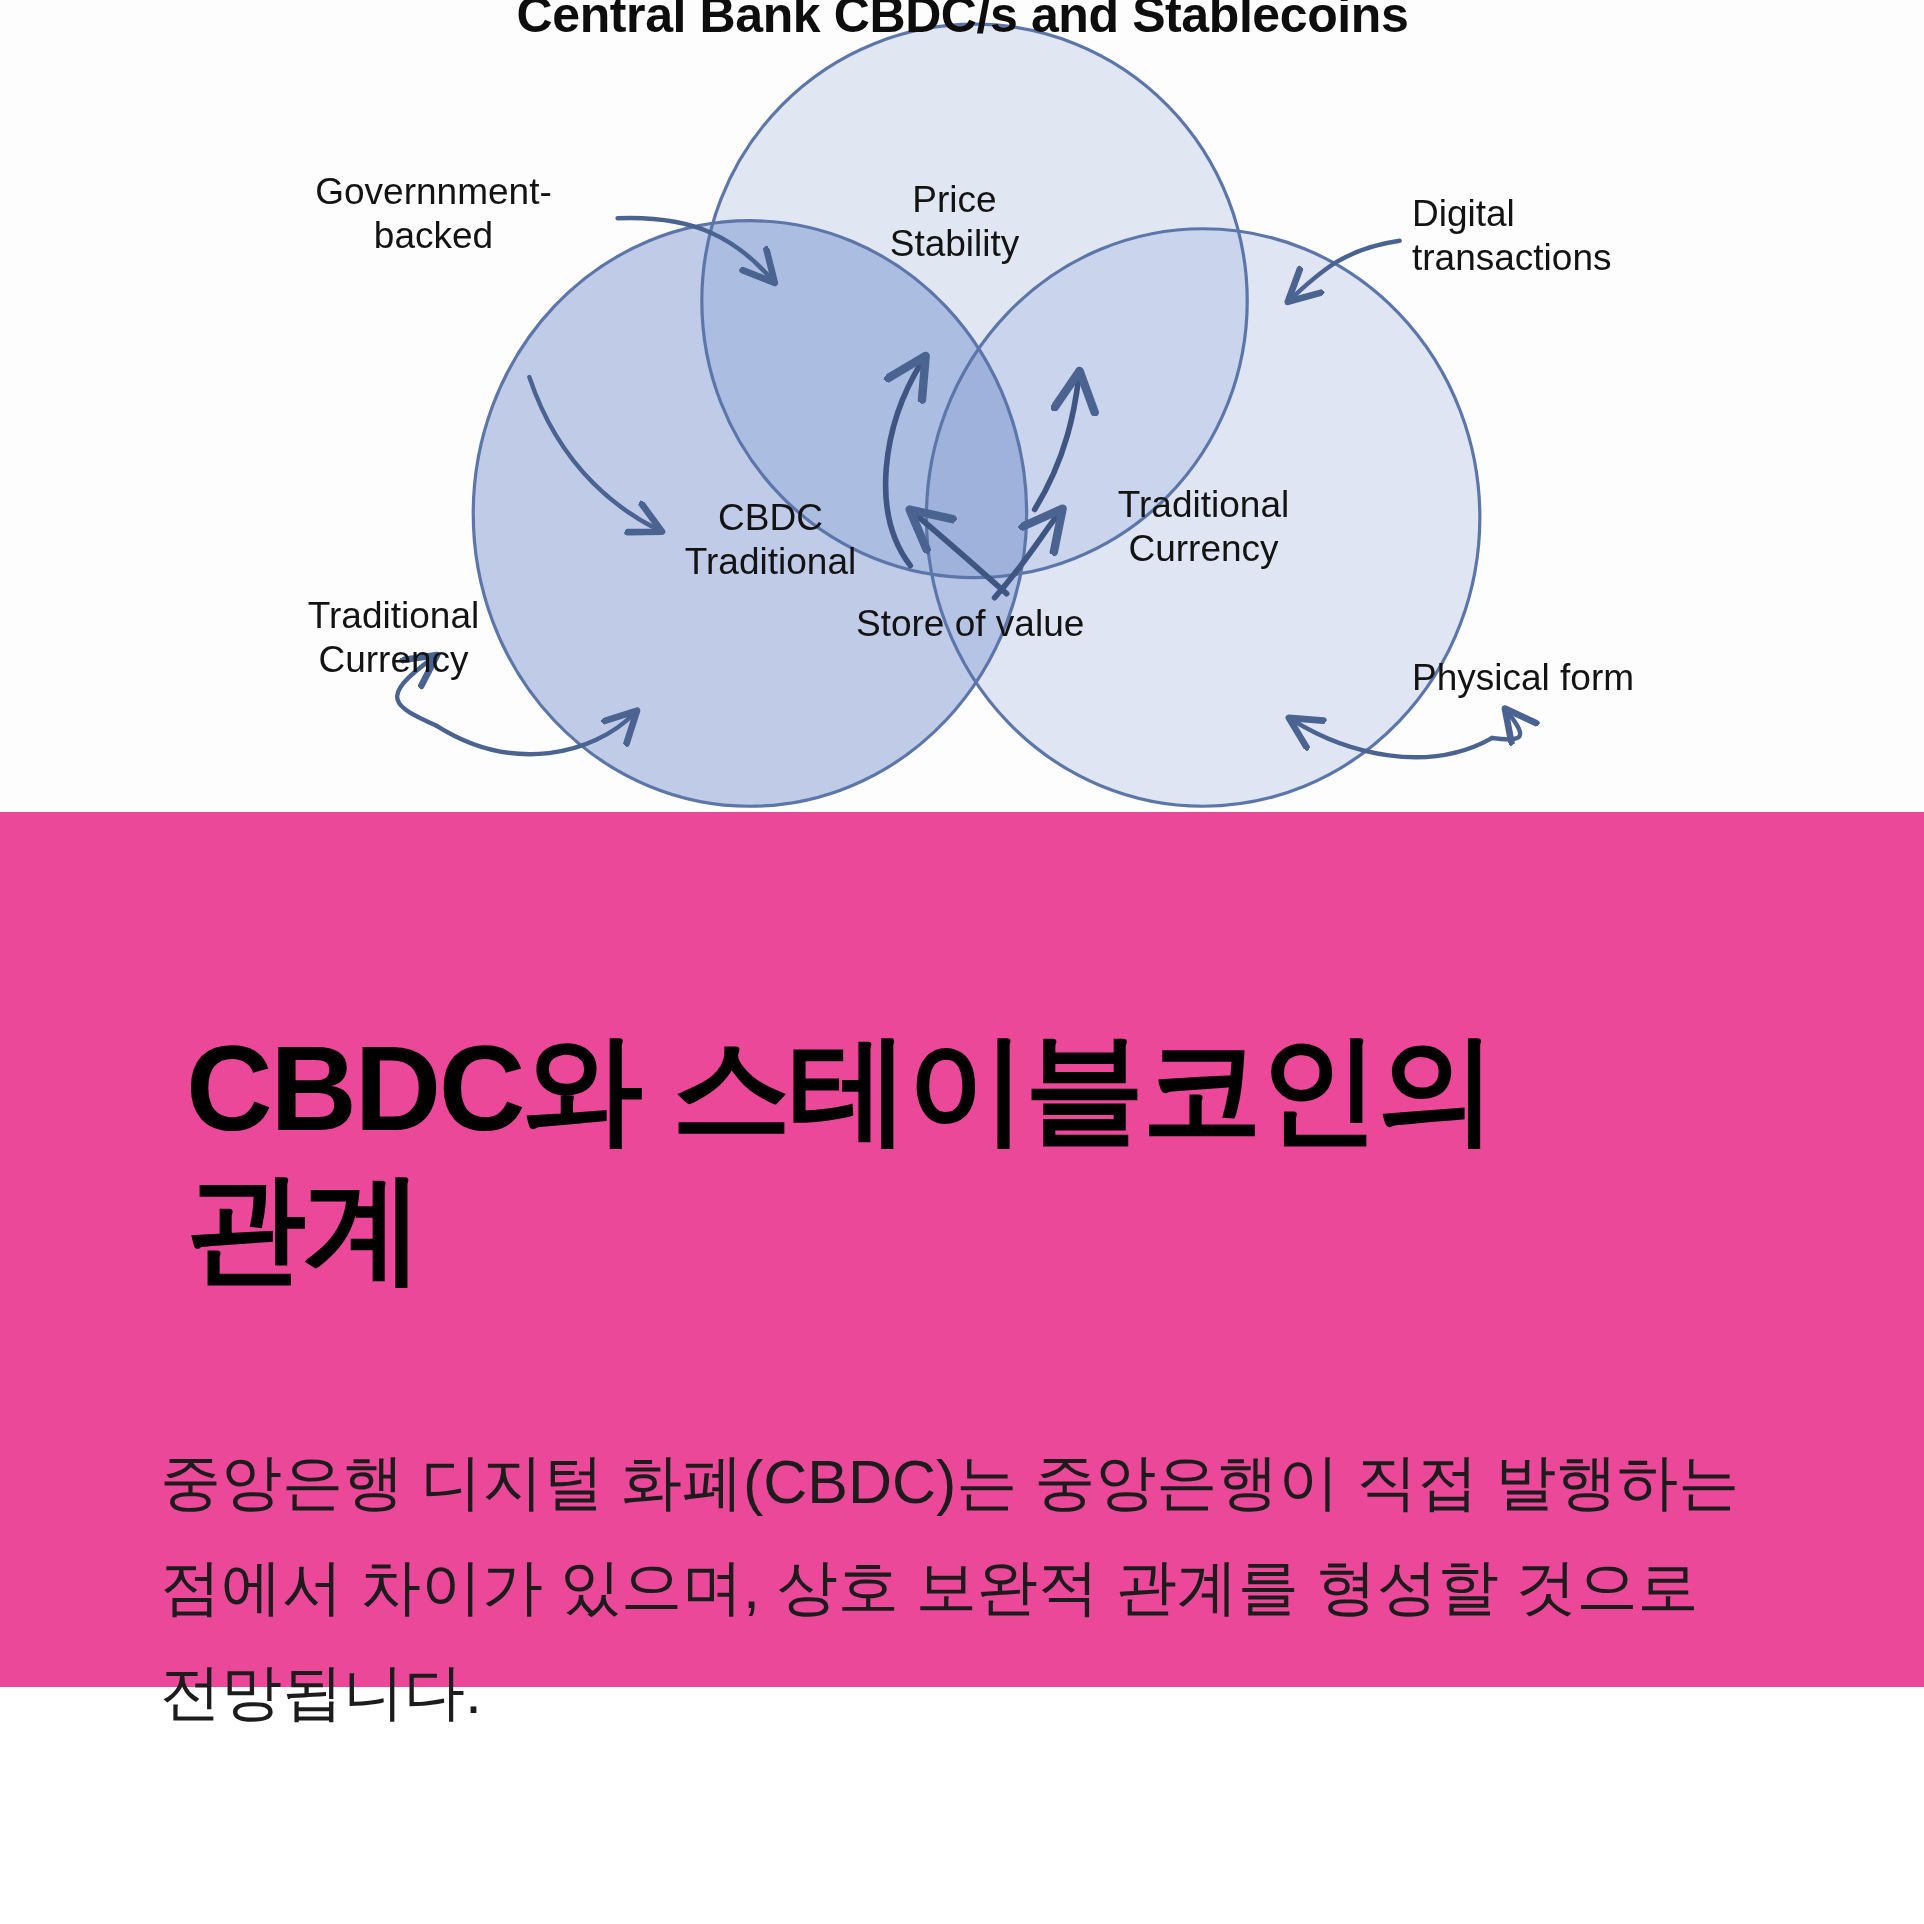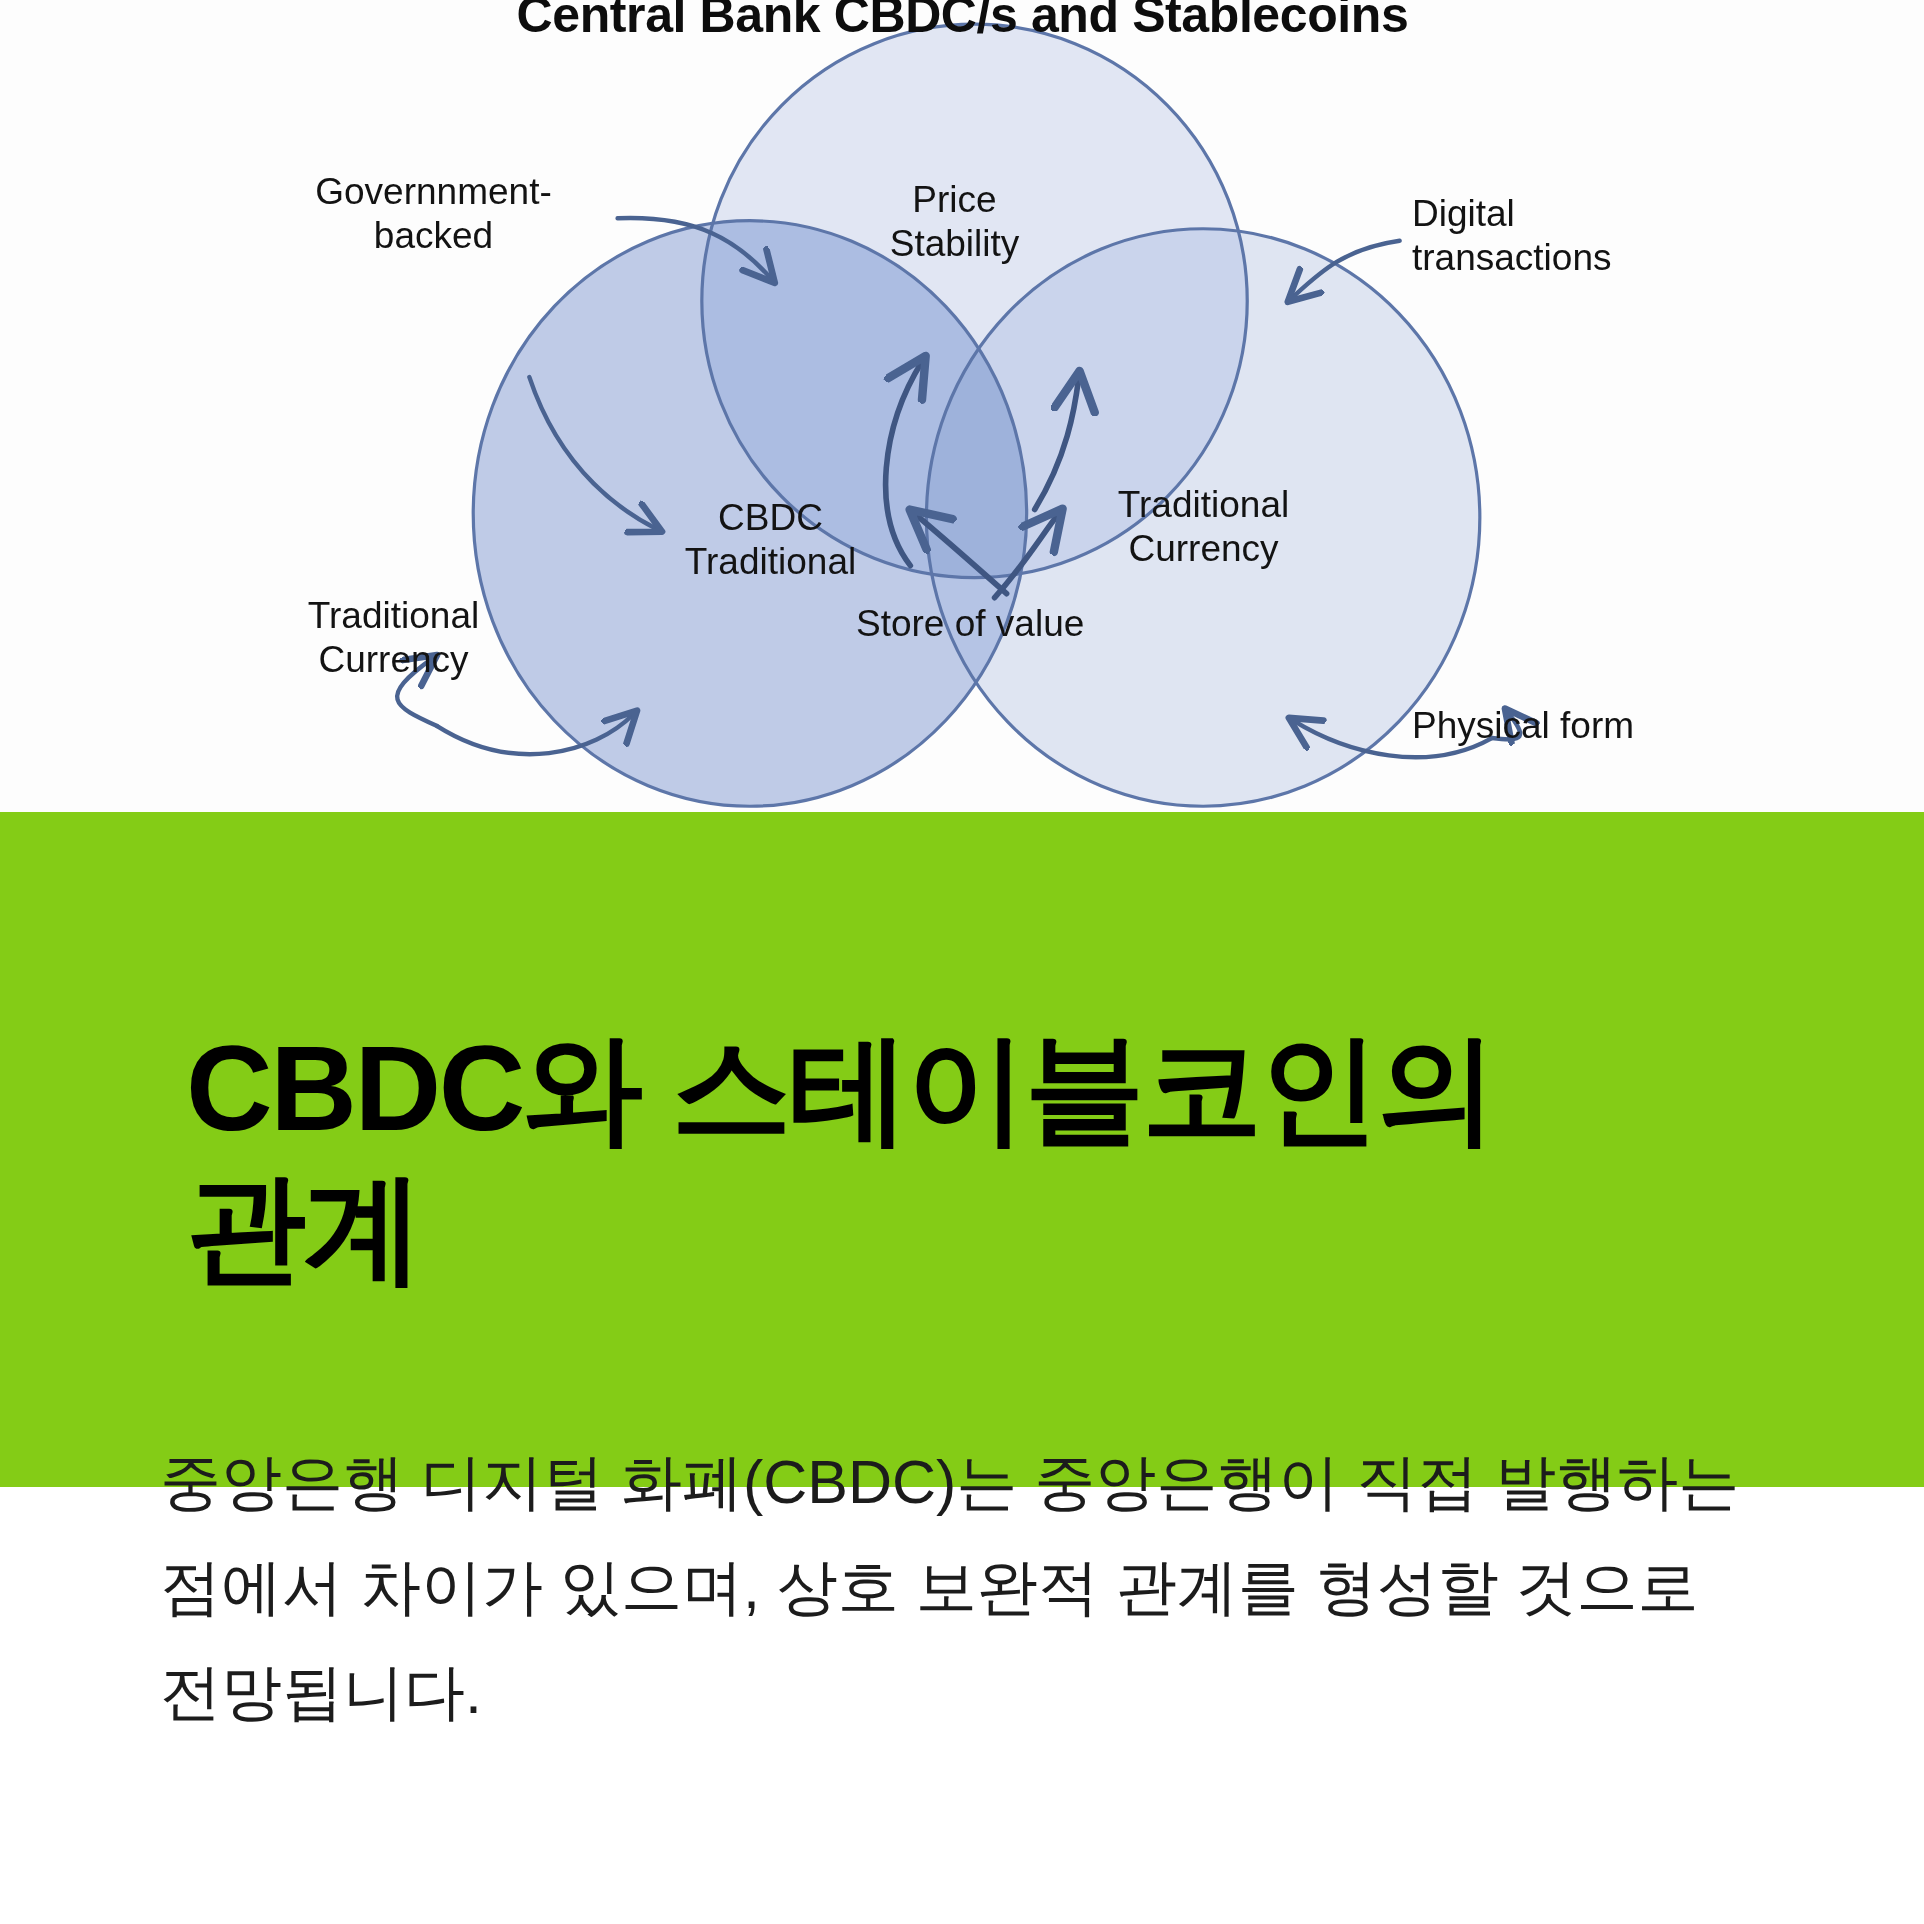--- a/index.html
+++ b/index.html
@@ -4,21 +4,21 @@
 <style>
   * { box-sizing: border-box; margin: 0; padding: 0; }
   html, body {
     width: 1925px;
     height: 1925px;
     background: #ffffff;
     font-family: "Liberation Sans", sans-serif;
     overflow: hidden;
   }
 
-  .page { position: relative; width: 1925px; height: 1487px; background: #84cc16; }
+  .page { position: relative; width: 1925px; height: 1687px; background: #ec4899; }
 
   
   .figure-region {
     position: absolute;
     left: 0; top: 0;
     width: 1925px; height: 812px;
     background: #fdfdfd;
     overflow: hidden;
   }
   .figure-svg { position: absolute; left: 0; top: 0; width: 1925px; height: 812px; display: block; }
@@ -40,21 +40,21 @@
     color: #131313;
     font-size: 37px;
     line-height: 1.19;
     white-space: pre-line;
   }
 
   
   #lbl-gov       { left: 265px;  top: 170px; width: 337px;  text-align: center; }
   #lbl-digital   { left: 1412px; top: 192px; width: 337px;  text-align: left; }
   #lbl-tradleft  { left: 233px;  top: 594px; width: 321px;  text-align: center; }
-  #lbl-physical  { left: 1412px; top: 656px; width: 337px;  text-align: left; margin-top: 48px; }
+  #lbl-physical  { left: 1412px; top: 656px; width: 337px;  text-align: left; }
 
   
   #lbl-price     { left: 802px; top: 178px; width: 305px;  text-align: center; }
   #lbl-cbdc      { left: 610px;  top: 496px; width: 321px;  text-align: center; }
   #lbl-tradright { left: 1035px; top: 483px; width: 337px;  text-align: center; }
   #lbl-store     { left: 856px; top: 602px; width: 321px;  }
 
   
   .article { position: absolute; left: 0; top: 812px; width: 1925px; }
 

